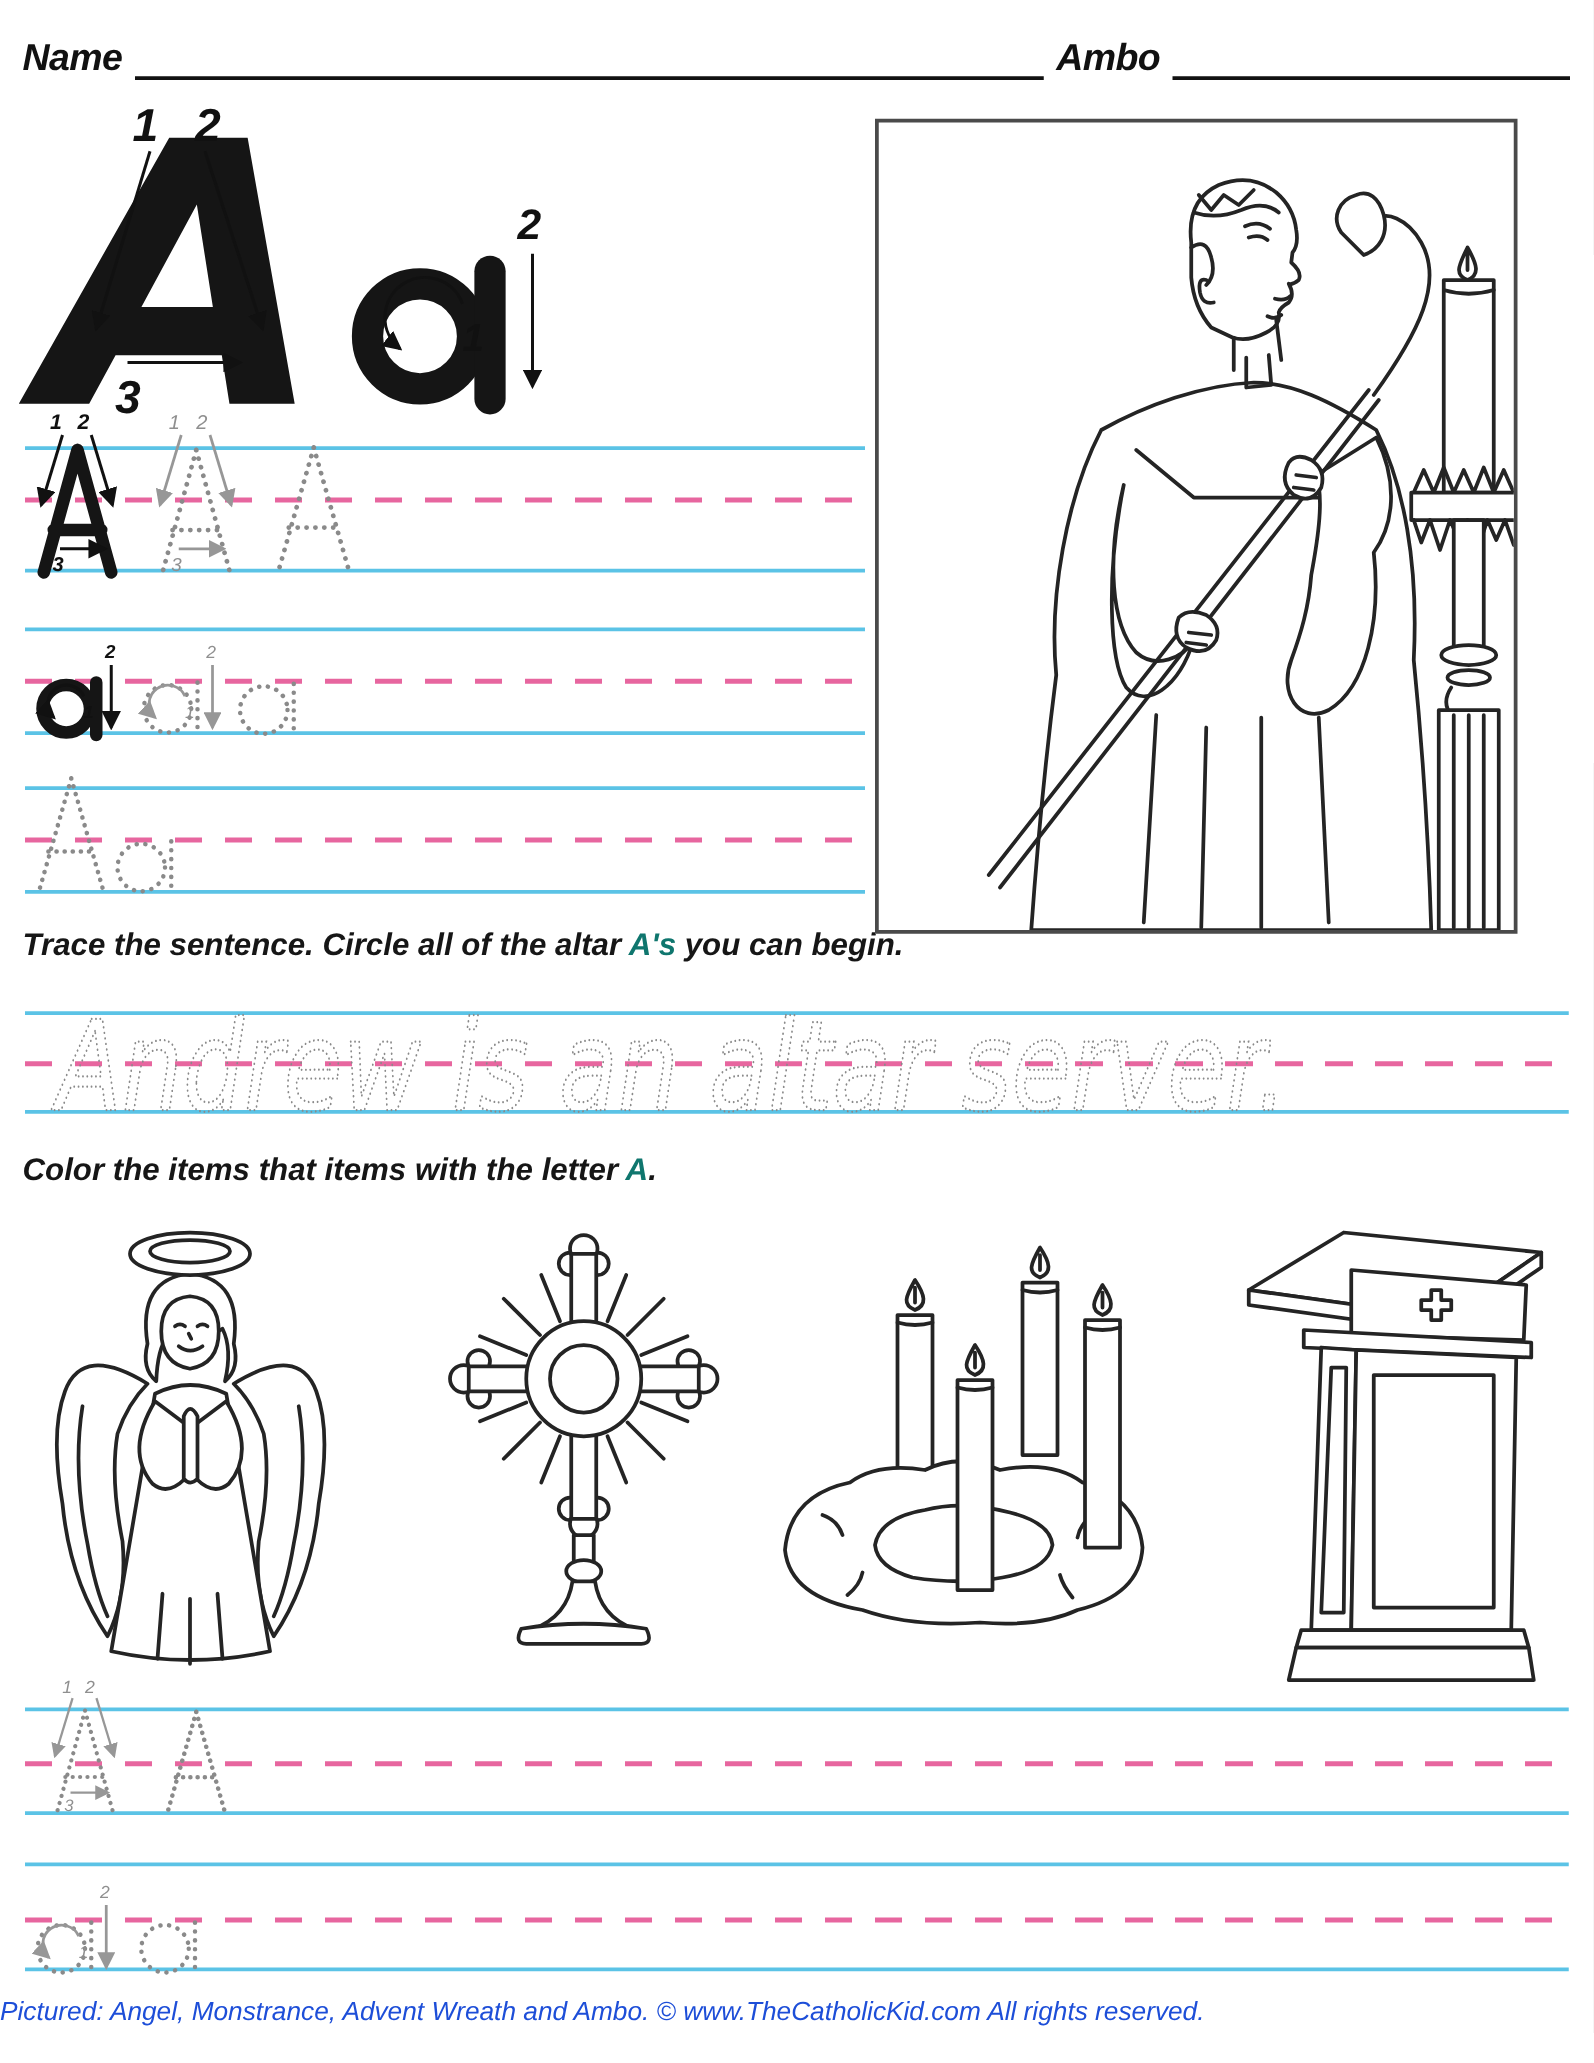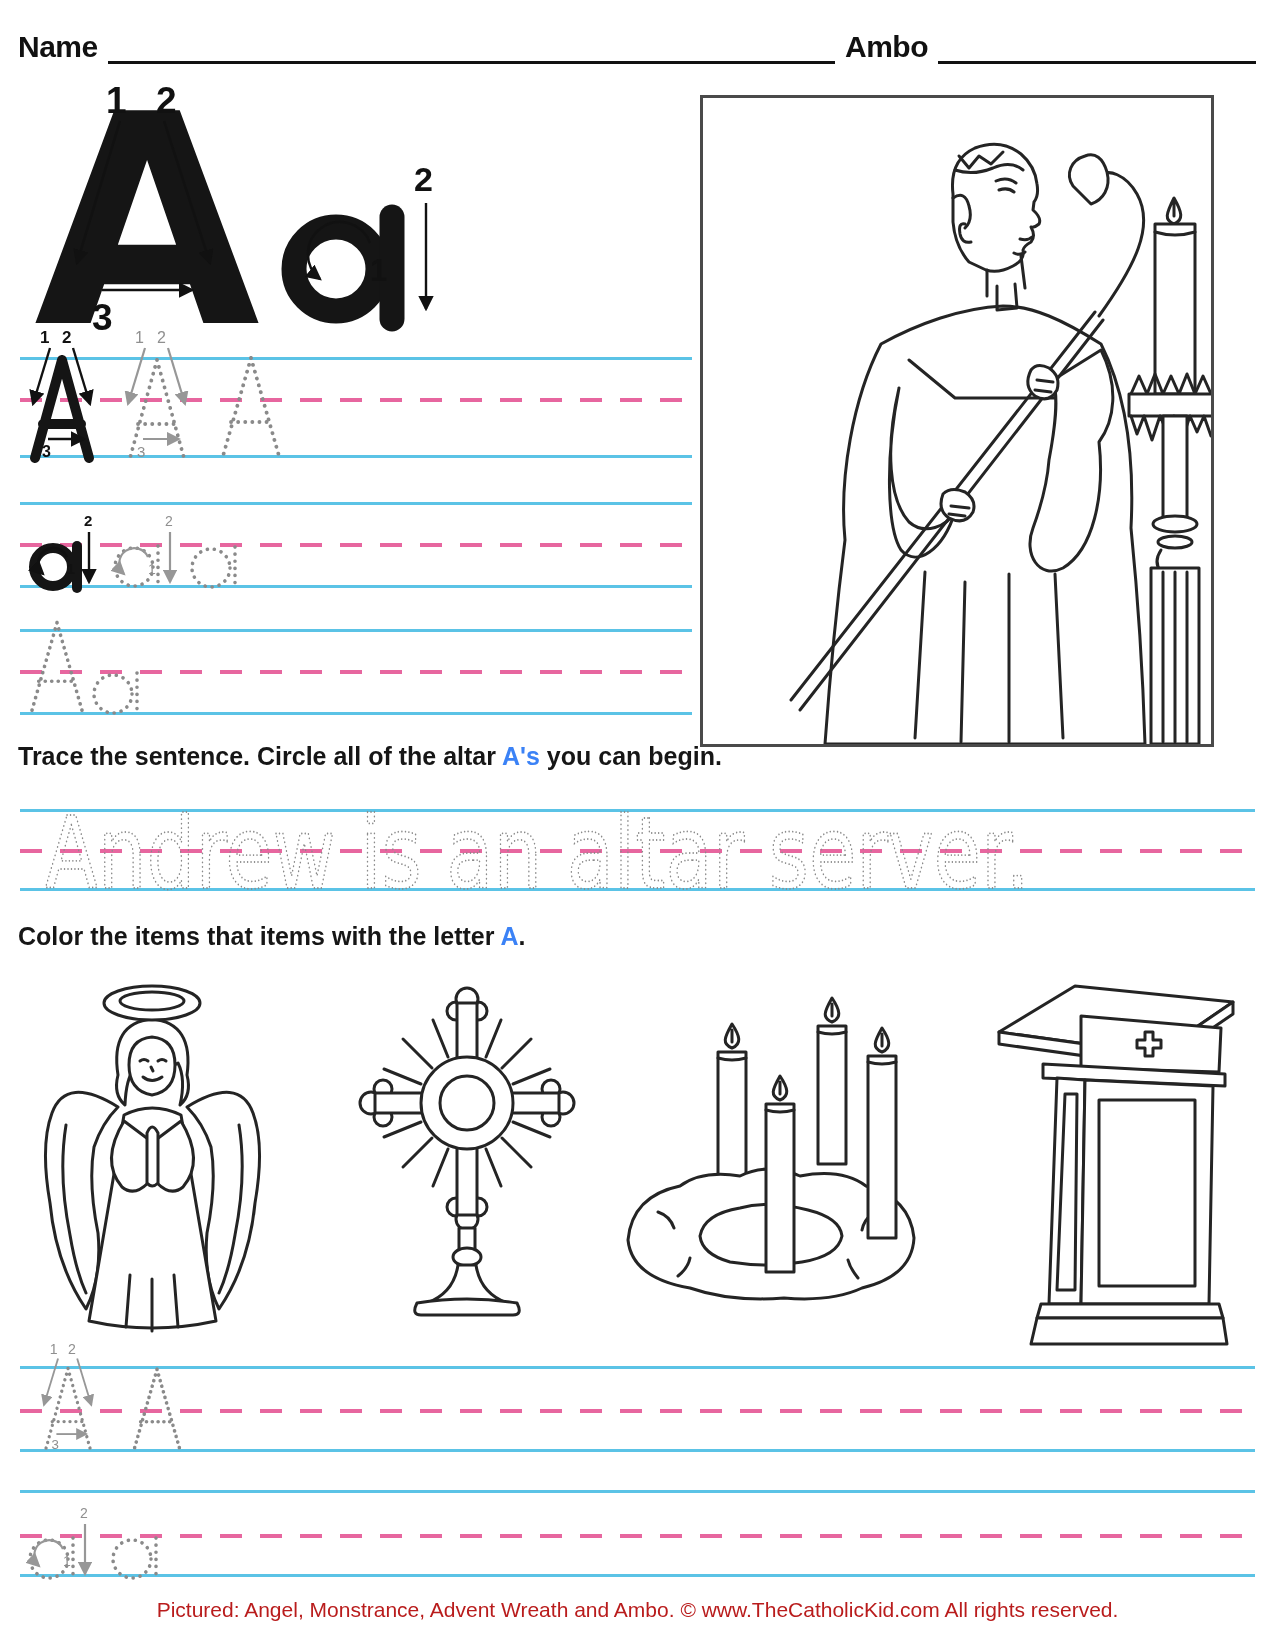--- a/index.html
+++ b/index.html
@@ -1,17 +1,17 @@
 <!DOCTYPE html>
 <html><head>
 <meta charset="utf-8">
 <style>
   html,body{margin:0;padding:0;background:#e8e8e8;}
   .page{position:relative;width:1275px;height:1650px;background:#fff;margin:0 auto;
-        font-family:"Liberation Sans",sans-serif;overflow:hidden;}
+        font-family:"Liberation Sans",sans-serif;overflow:hidden;font-style:italic;}
   
   .hdr{position:absolute;left:18px;top:30px;width:1238px;display:flex;align-items:flex-end;}
   .hdr .lbl{font-weight:bold;font-size:30px;color:#111;letter-spacing:-.5px;}
   .hdr .line{border-bottom:3px solid #111;height:30px;}
   .hdr .nline{flex:1;margin:0 10px;}
   .hdr .dline{width:318px;margin-left:10px;}
   
   .row{position:absolute;border-top:3px solid #5BC3E6;border-bottom:3px solid #5BC3E6;
        box-sizing:border-box;background:transparent;}
   .mid{position:absolute;left:0;right:0;height:4px;
@@ -21,25 +21,25 @@
   svg path,svg line,svg circle,svg ellipse,svg rect,svg polyline{vector-effect:none;}
   .solid{stroke:#151515;fill:none;stroke-linecap:round;stroke-linejoin:round;}
   .dotted{stroke:#8a8a8a;fill:none;stroke-dasharray:.1 7;stroke-linecap:round;stroke-linejoin:round;}
   .arwB{stroke:#111;stroke-width:2.4;fill:none;}
   .arwG{stroke:#979797;stroke-width:2.2;fill:none;}
   .numB{fill:#111;font-weight:bold;font-family:"Liberation Sans",sans-serif;}
   .numG{fill:#8f8f8f;font-family:"Liberation Sans",sans-serif;}
   .ink{stroke:#242424;fill:none;stroke-width:3;stroke-linecap:round;stroke-linejoin:round;}
   .inkf{stroke:#242424;fill:#fff;stroke-width:3;stroke-linecap:round;stroke-linejoin:round;}
   .instr{position:absolute;left:18px;font-size:25px;font-weight:bold;color:#161616;}
-  .accent{color:#3b82f6;}
+  .accent{color:#0f766e;}
   .frame{position:absolute;left:700px;top:95px;width:514px;height:652px;
          border:3px solid #4a4a4a;box-sizing:border-box;background:#fff;}
-  .footer{position:absolute;left:0;top:1598px;width:100%;text-align:center;
-          font-size:21px;color:#b91c1c;}
+  .footer{position:absolute;left:0;top:1598px;width:100%;
+          font-size:21px;color:#1d4ed8;}
   .trace-text{fill:none;stroke:#8a8a8a;stroke-width:1.8;stroke-dasharray:.1 4.4;
               stroke-linecap:round;font-family:"DejaVu Sans",sans-serif;}
 </style>
 </head>
 <body>
 
 <svg width="0" height="0" style="position:absolute">
   <defs>
     <marker id="arwB" viewBox="0 0 10 10" refX="8.5" refY="5" markerWidth="6.5" markerHeight="6.5" orient="auto-start-reverse">
       <path d="M0 0 L10 5 L0 10 z" fill="#111"></path>

